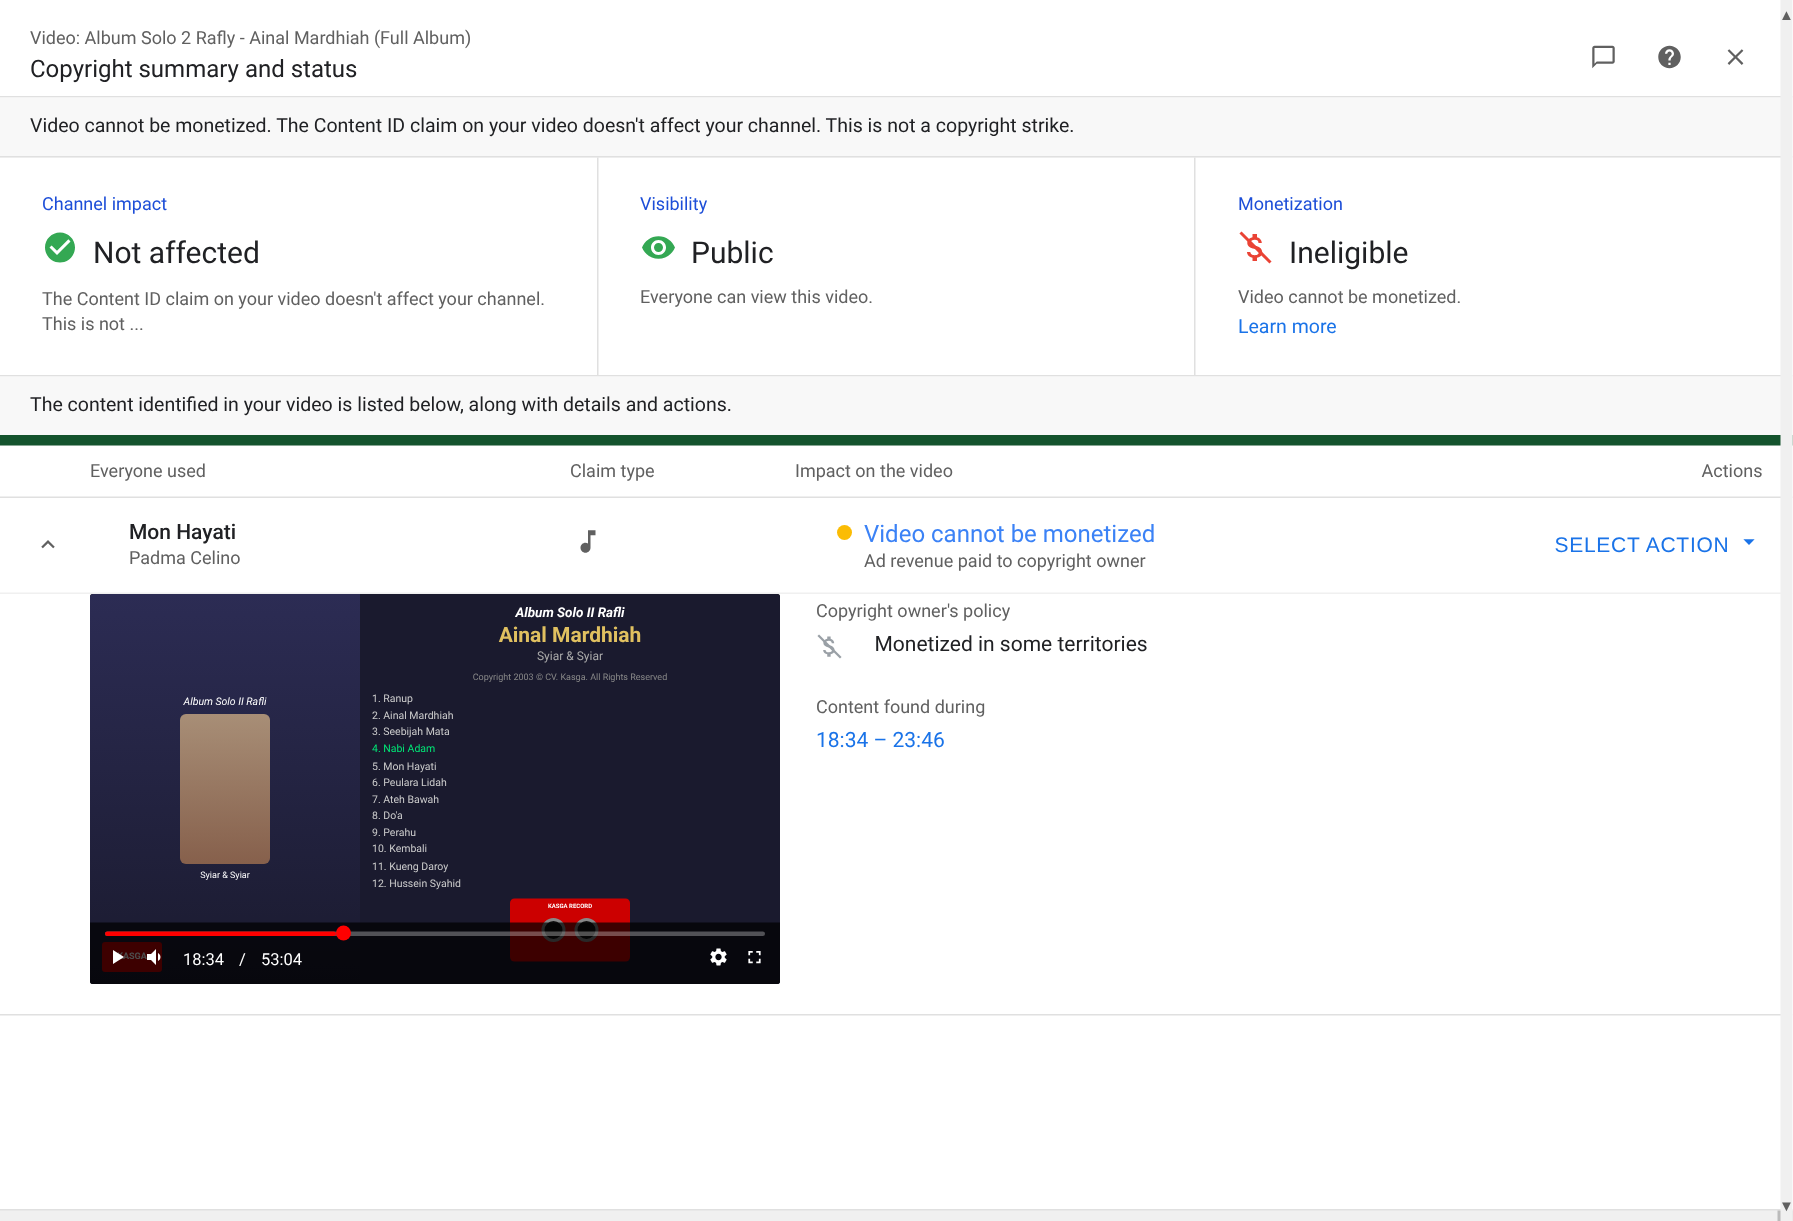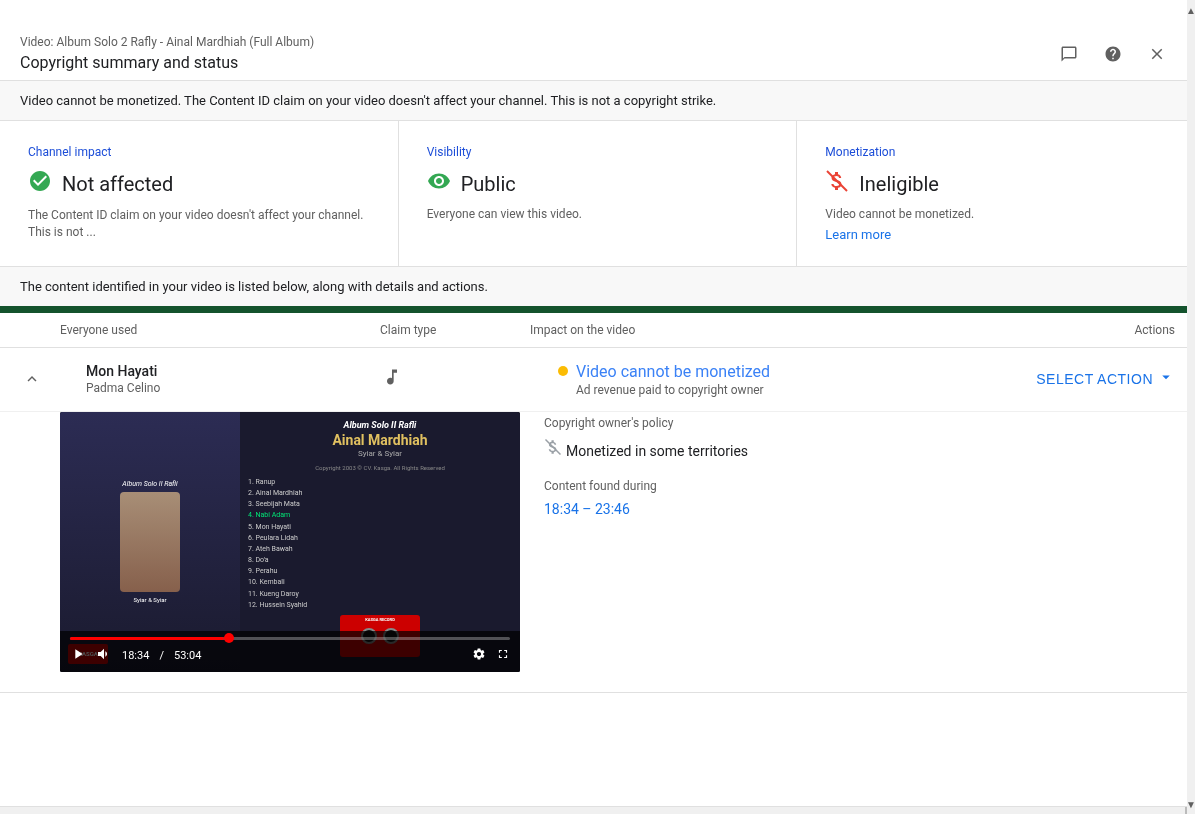--- a/index.html
+++ b/index.html
@@ -17,23 +17,23 @@
       width: 1195px;
       height: 814px;
       background: #fff;
       display: flex;
       flex-direction: column;
       position: relative;
     }
 
     
     .dialog-header {
-      padding: 32px 20px 8px 20px;
-      display: flex;
-      align-items: flex-end;
+      padding: 16px 20px 8px 20px;
+      display: flex;
+      align-items: center;
       justify-content: space-between;
       border-bottom: 1px solid #e0e0e0;
       flex-shrink: 0;
     }
     .dialog-header-left {}
     .dialog-subtitle {
       font-size: 12px;
       color: #606060;
       margin-bottom: 4px;
     }
@@ -358,22 +358,22 @@
       padding-top: 4px;
     }
     .detail-section {}
     .detail-label {
       font-size: 12px;
       color: #606060;
       margin-bottom: 8px;
     }
     .detail-value-row {
       display: flex;
-      align-items: flex-end;
-      gap: 4px;
+      align-items: flex-start;
+      gap: 21px;
       font-size: 14px;
       color: #202124;
     }
     .owners-text {
       font-size: 14px;
       color: #202124;
     }
     .time-link {
       color: #1a73e8;
       font-size: 14px;

